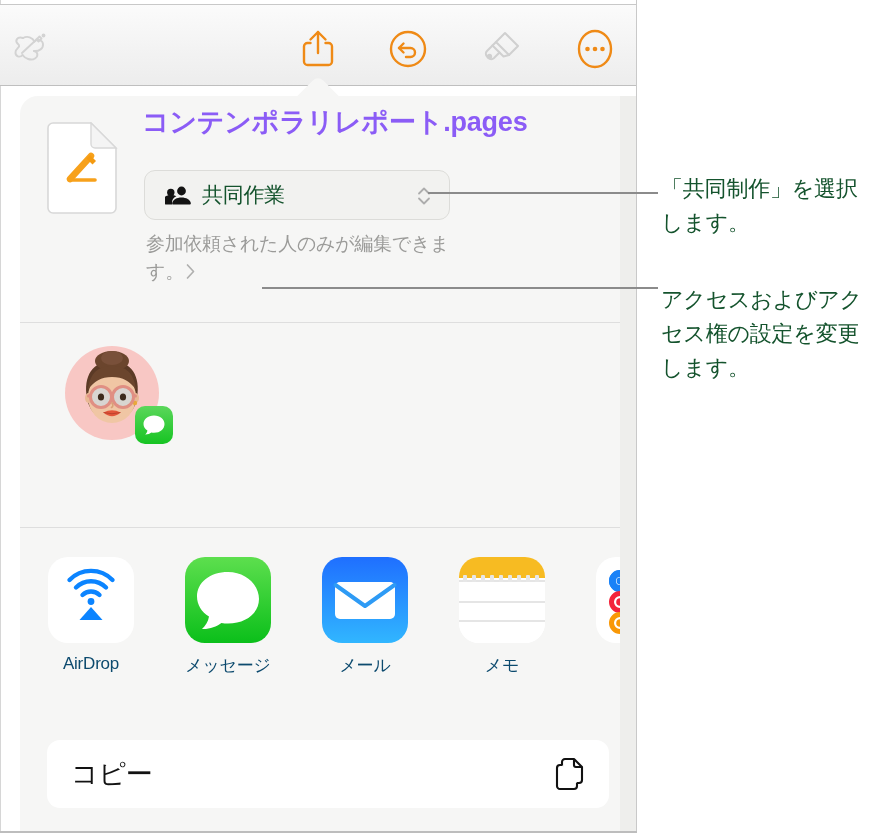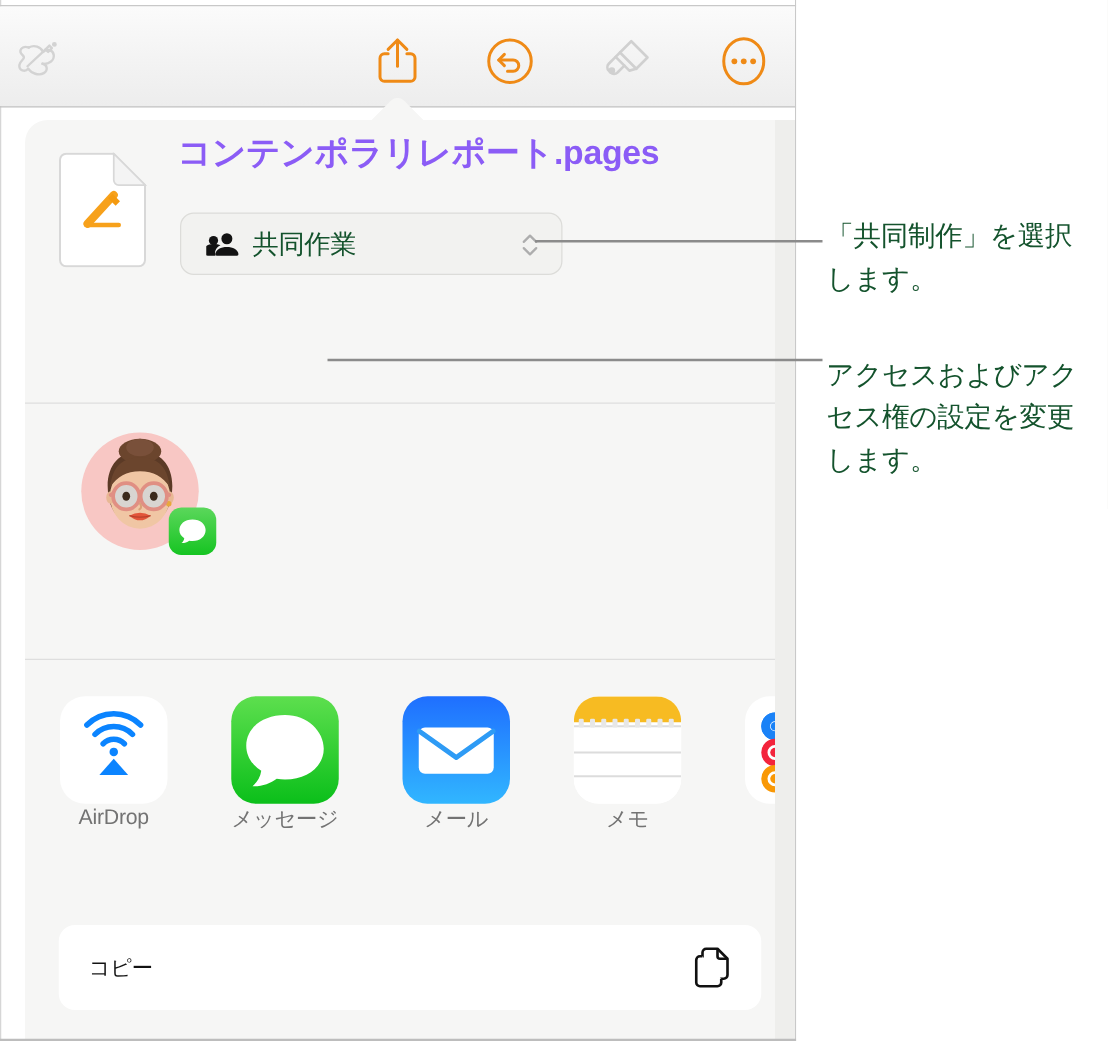--- a/index.html
+++ b/index.html
@@ -236,23 +236,23 @@
   }
   .app-icon {
     width: 86px;
     height: 86px;
     margin: 0 auto;
     border-radius: 20px;
     position: relative;
     overflow: hidden;
   }
   .app-label {
-    margin-top: 1px;
+    margin-top: 11px;
     font-size: 17px;
-    color: #737373;
+    color: #0c4a6e;
     letter-spacing: -0.2px;
     white-space: nowrap;
   }
   #app-0 { left: 11px; }
   #app-1 { left: 148px; }
   #app-2 { left: 285px; }
   #app-3 { left: 422px; }
   #app-4 { left: 559px; }
 
   
@@ -271,21 +271,21 @@
     height: 68px;
     background: #ffffff;
     border-radius: 13px;
     display: flex;
     align-items: center;
     justify-content: space-between;
     box-sizing: border-box;
     padding: 0 22px 0 24px;
   }
   #action-copy-label {
-    font-size: 17px;
+    font-size: 27px;
     color: #121212;
     letter-spacing: -0.2px;
   }
   #action-copy-icon { width: 32px; height: 34px; }
 
   
   #sheet-right-edge {
     position: absolute;
     left: 620px;
     top: 96px;
@@ -422,20 +422,25 @@
         </span>
         <span id="collab-label">共同作業</span>
         <span id="collab-chevrons">
           <svg width="16" height="24" viewBox="0 0 16 24" fill="none" stroke="#adadad" stroke-width="1.8" stroke-linecap="round" stroke-linejoin="round">
             <path d="M3 9.5 L8 4.5 L13 9.5"></path>
             <path d="M3 14.5 L8 19.5 L13 14.5"></path>
           </svg>
         </span>
       </div>
 
+      <div id="permission-note">
+        <span>参加依頼された人のみが編集できます。</span><span id="permission-chevron"><svg width="11" height="17" viewBox="0 0 11 17" fill="none" stroke="#b0b0af" stroke-width="1.7" stroke-linecap="round" stroke-linejoin="round">
+              <path d="M2.5 2 L8.5 8.5 L2.5 15"></path>
+            </svg></span>
+      </div>
 
       <div class="sheet-divider" style="top:226px;"></div>
     </div>
 
     <div id="contacts-row">
       <div id="contact-item">
         <div id="contact-avatar-wrap">
           <div id="contact-avatar">
             <svg width="94" height="94" viewBox="0 0 94 94">
 

